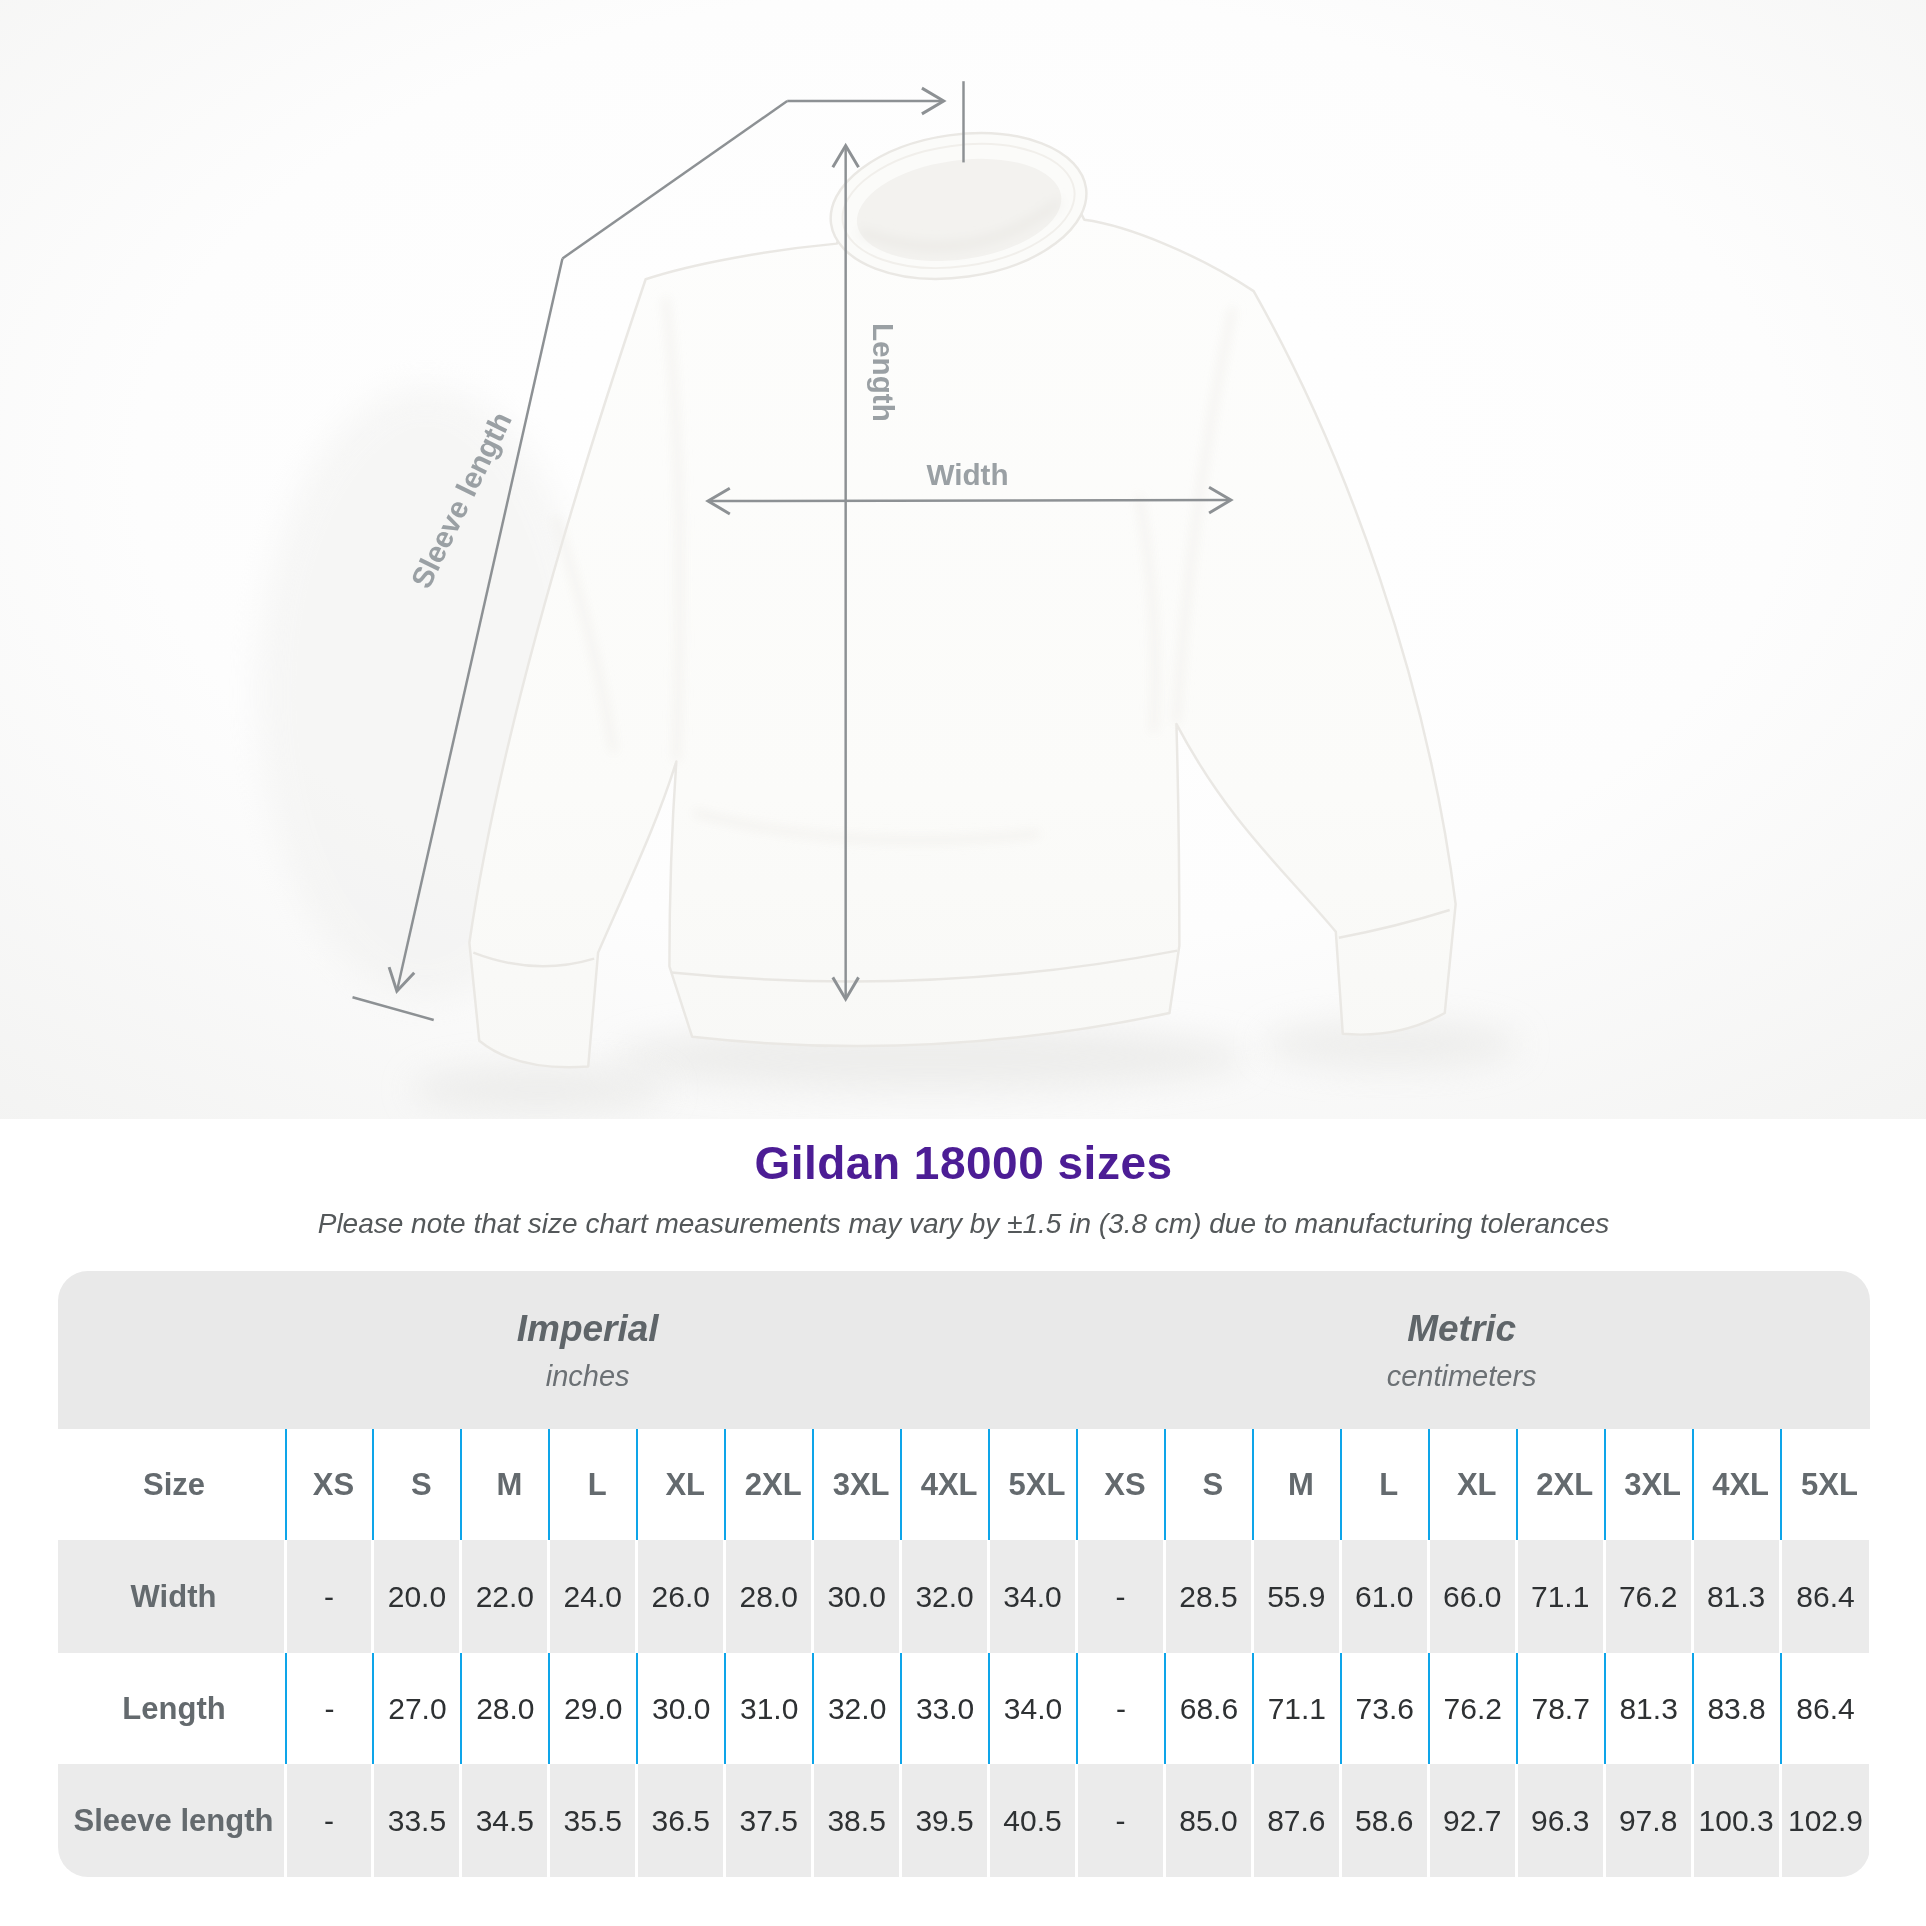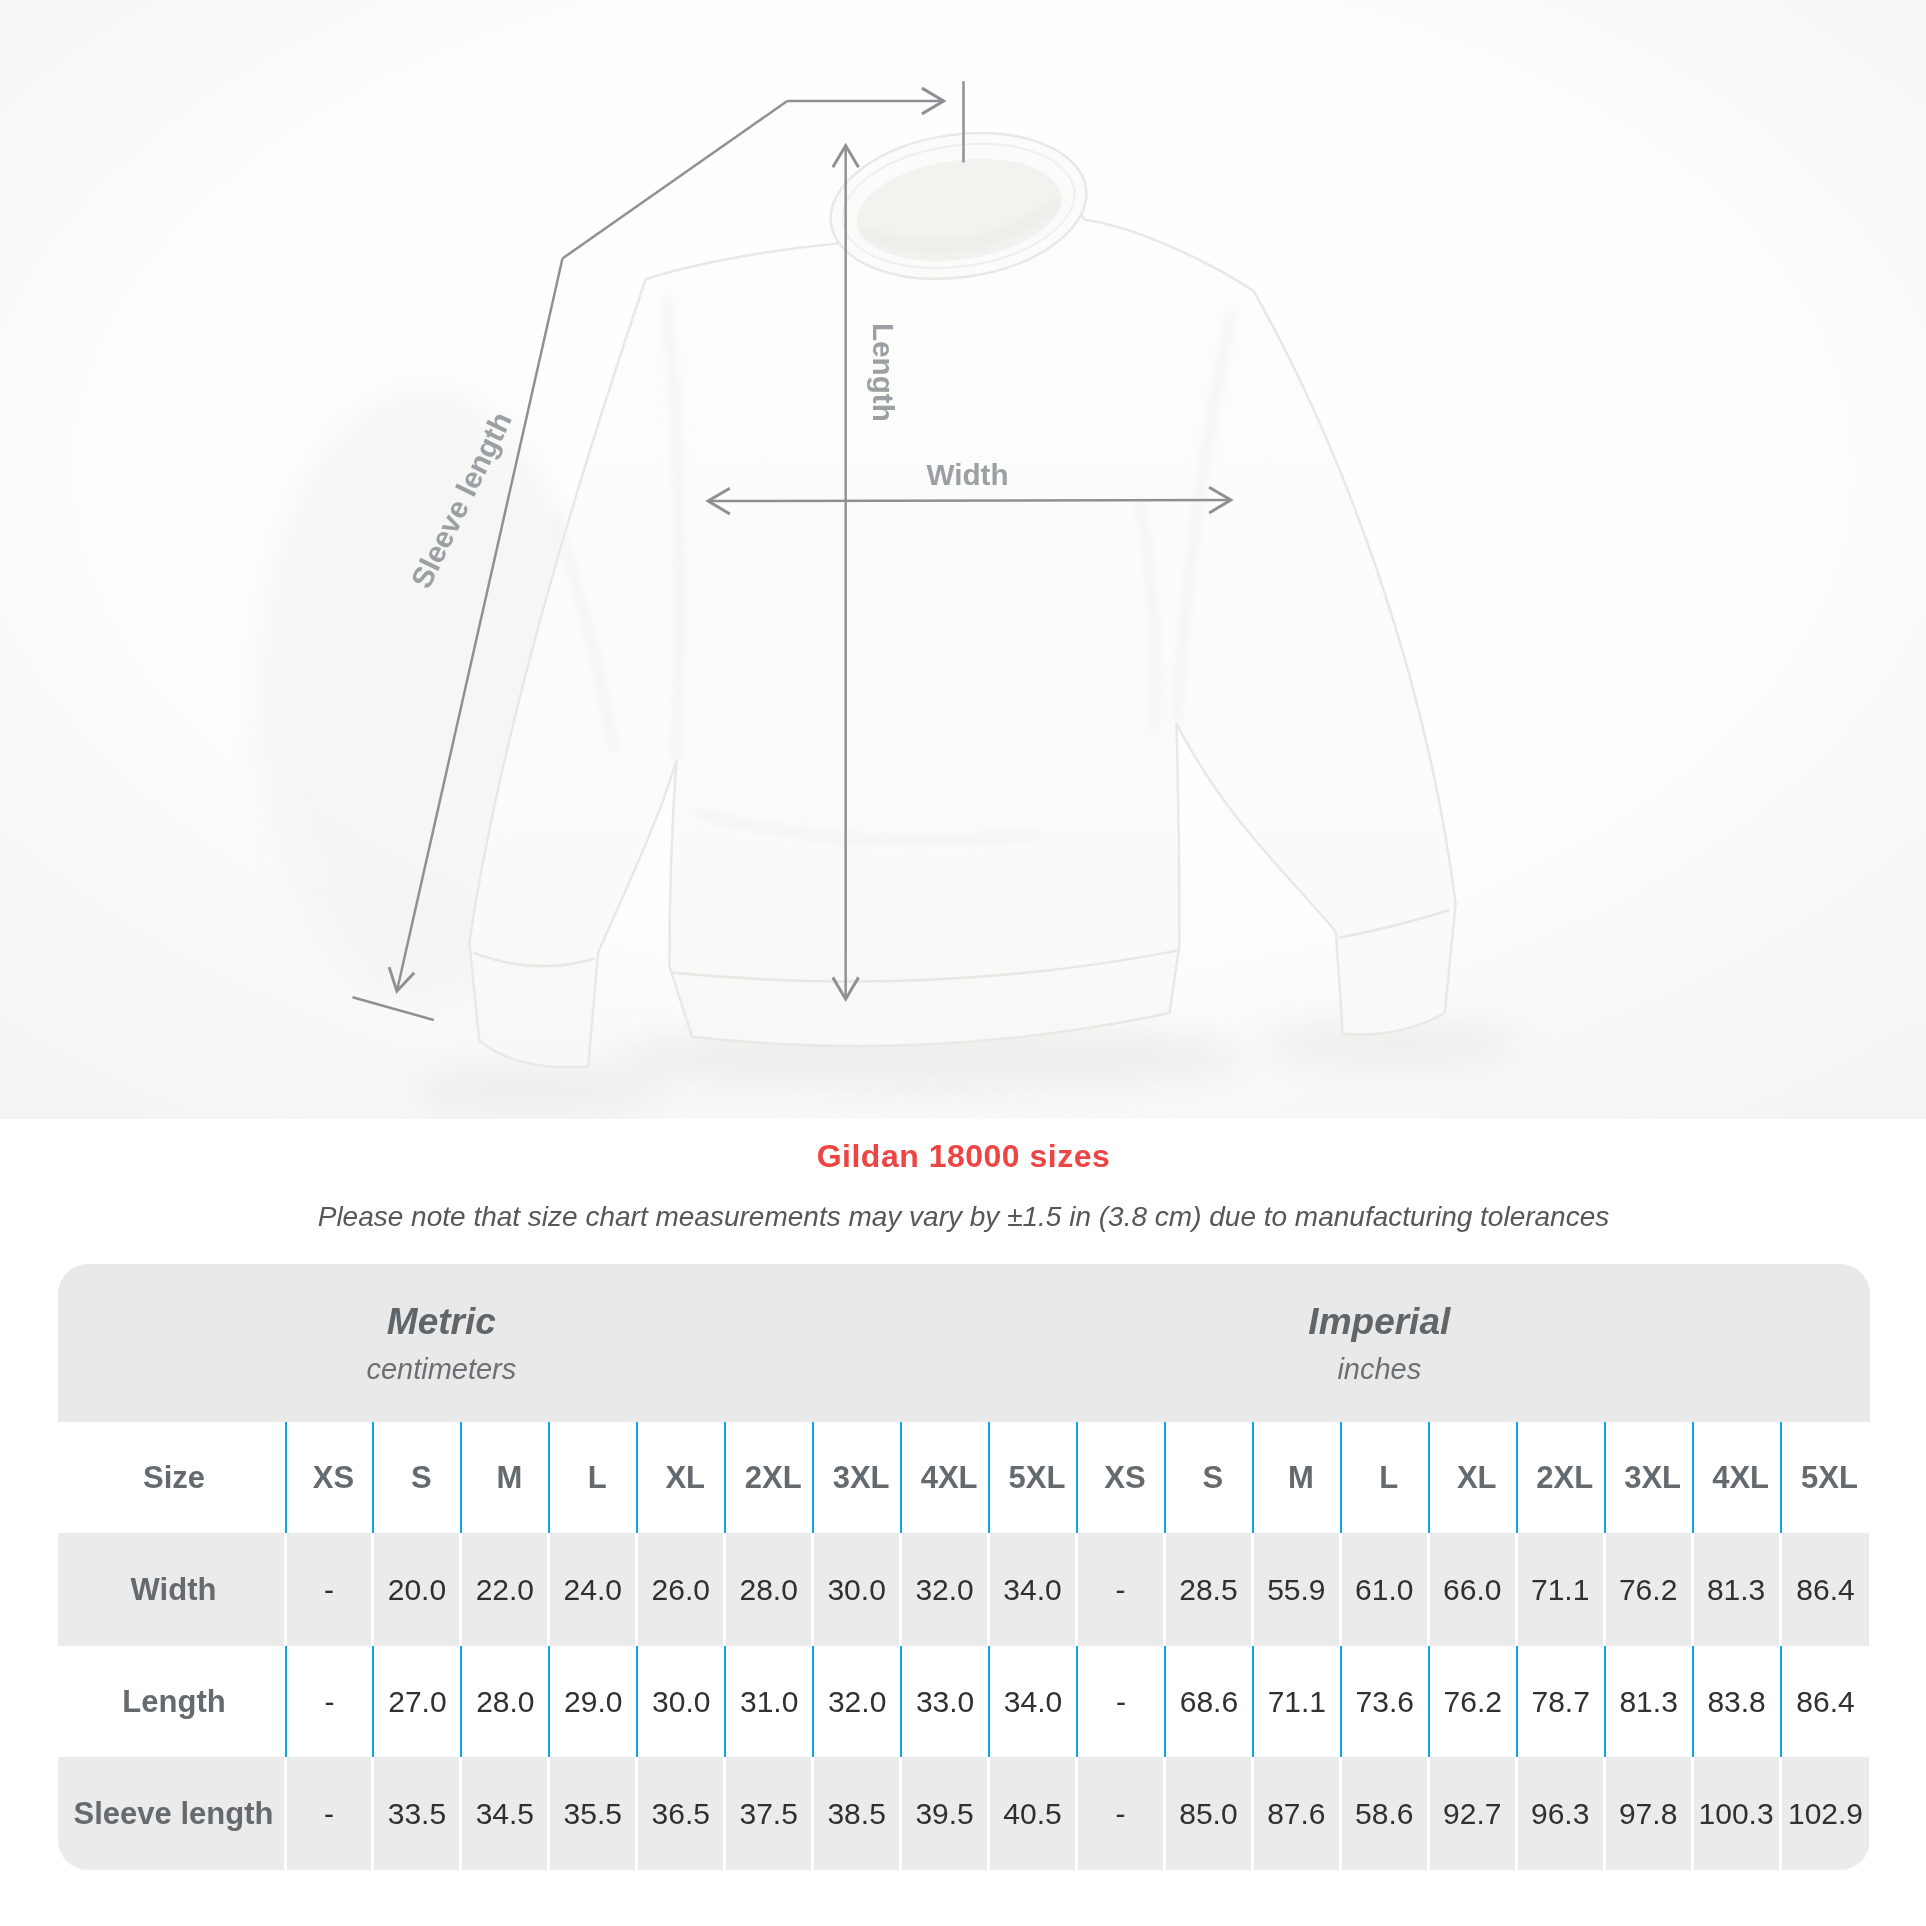--- a/index.html
+++ b/index.html
@@ -6,22 +6,22 @@
   body{
     width:1927px;height:1927px;overflow:hidden;position:relative;
     font-family:"Liberation Sans","DejaVu Sans",sans-serif;
     -webkit-font-smoothing:antialiased;
   }
   .photo{width:1927px;height:1119px;position:relative;}
   .photo svg{display:block;}
 
   
   .page-title{
-    margin:12px 0 0;text-align:center;
-    font-size:32px;line-height:51px;font-weight:bold;color:#ef4444;
+    margin:19px 0 0;text-align:center;
+    font-size:46px;line-height:51px;font-weight:bold;color:#4c1d95;
     letter-spacing:0.5px;
   }
   .subtitle{
     margin:18px 16px 0;text-align:center;font-style:italic;
     font-size:28px;line-height:34px;color:#54585a;
   }
 
   
   .size-table{width:1812px;margin:30px auto 0;}
   .band{
@@ -150,27 +150,27 @@
   </g>
 </svg>
 </div>
 
 <h1 class="page-title">Gildan 18000 sizes</h1>
 <p class="subtitle">Please note that size chart measurements may vary by ±1.5 in (3.8 cm) due to manufacturing tolerances</p>
 
 <div class="size-table">
 
   <div class="band">
+    <div class="group">
+      <div class="g-label">Imperial</div>
+      <div class="g-unit">inches</div>
+    </div>
     <div class="group metric">
       <div class="g-label">Metric</div>
       <div class="g-unit">centimeters</div>
-    </div>
-    <div class="group">
-      <div class="g-label">Imperial</div>
-      <div class="g-unit">inches</div>
     </div>
   </div>
 
   <div class="trow white">
     <div class="cell head rlabel">Size</div>
     <div class="cell head">XS</div>
     <div class="cell head">S</div>
     <div class="cell head">M</div>
     <div class="cell head">L</div>
     <div class="cell head">XL</div>

